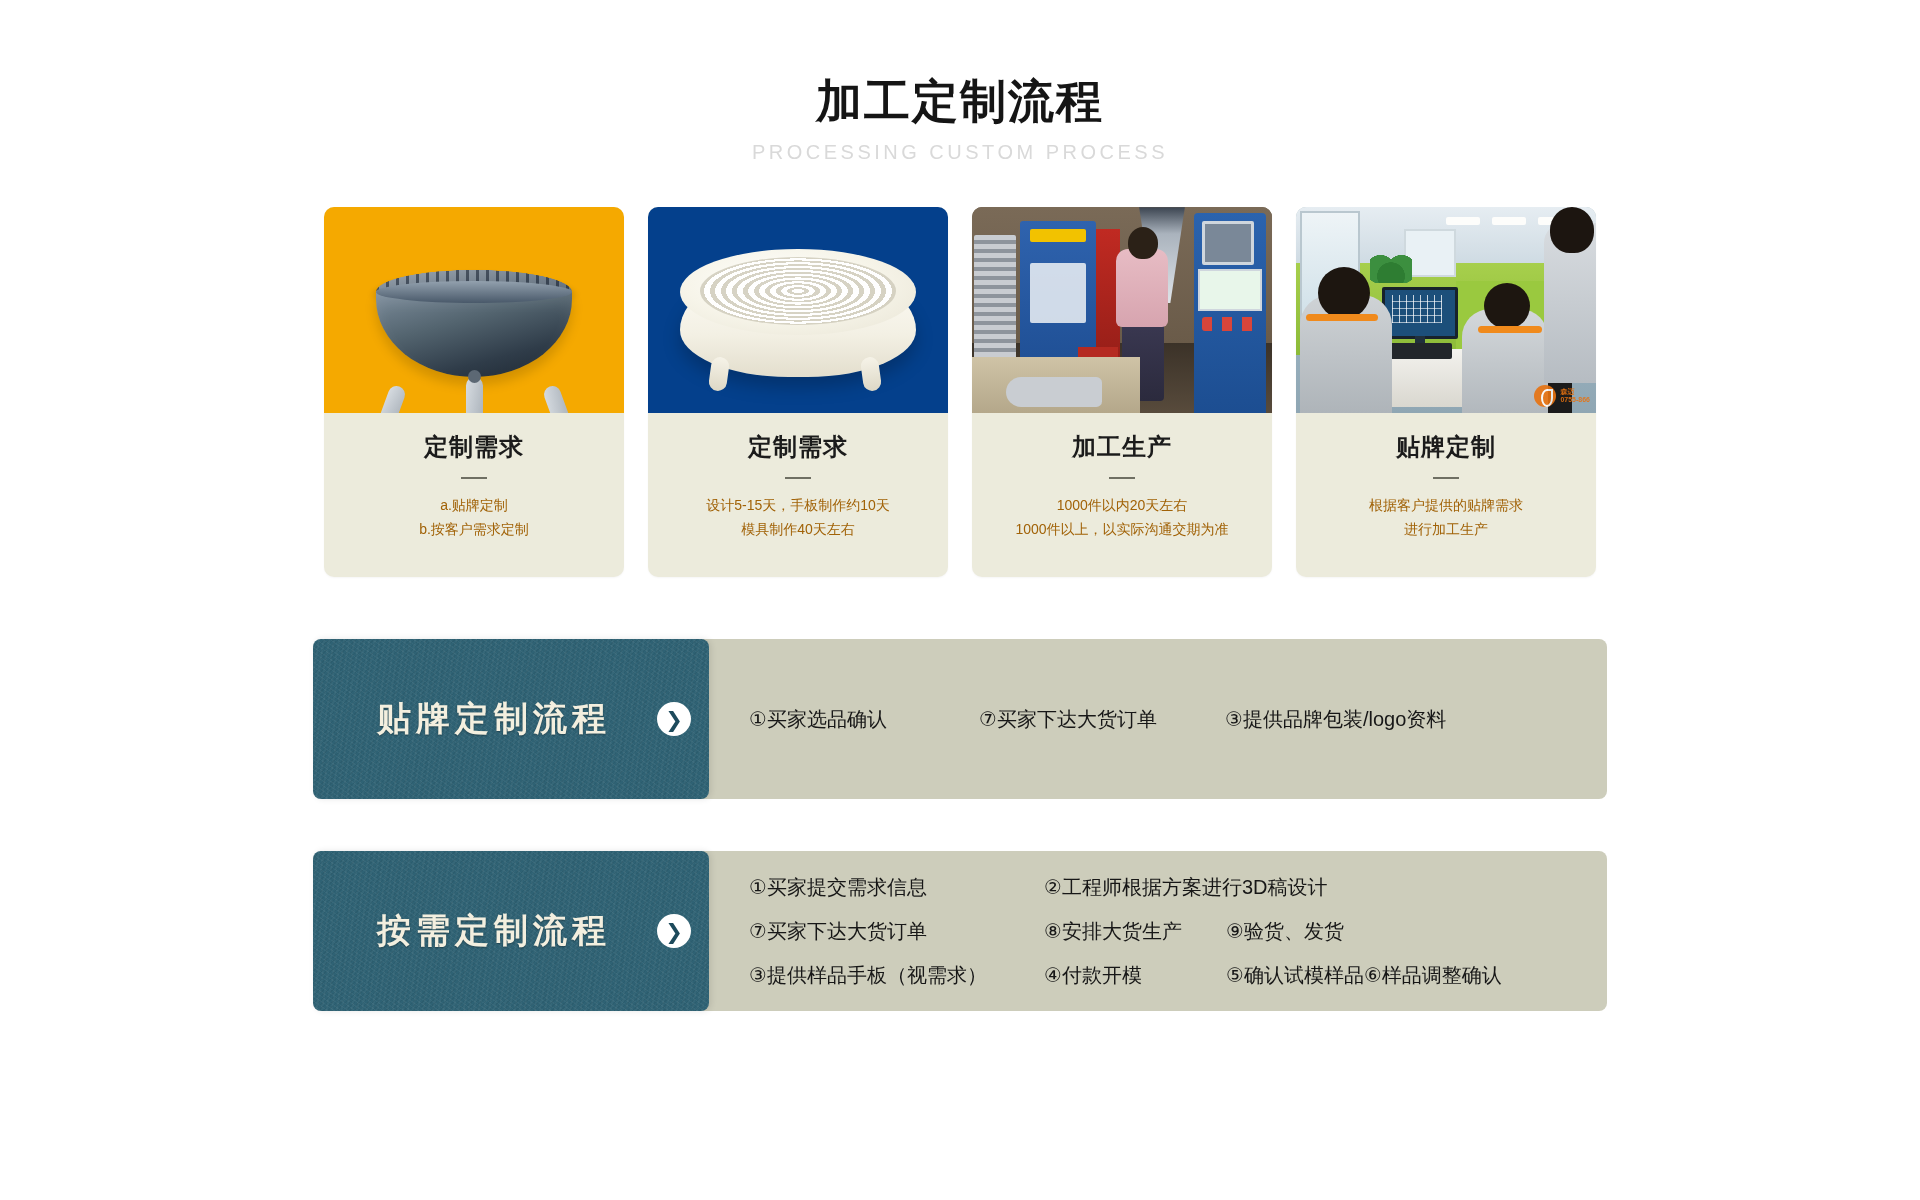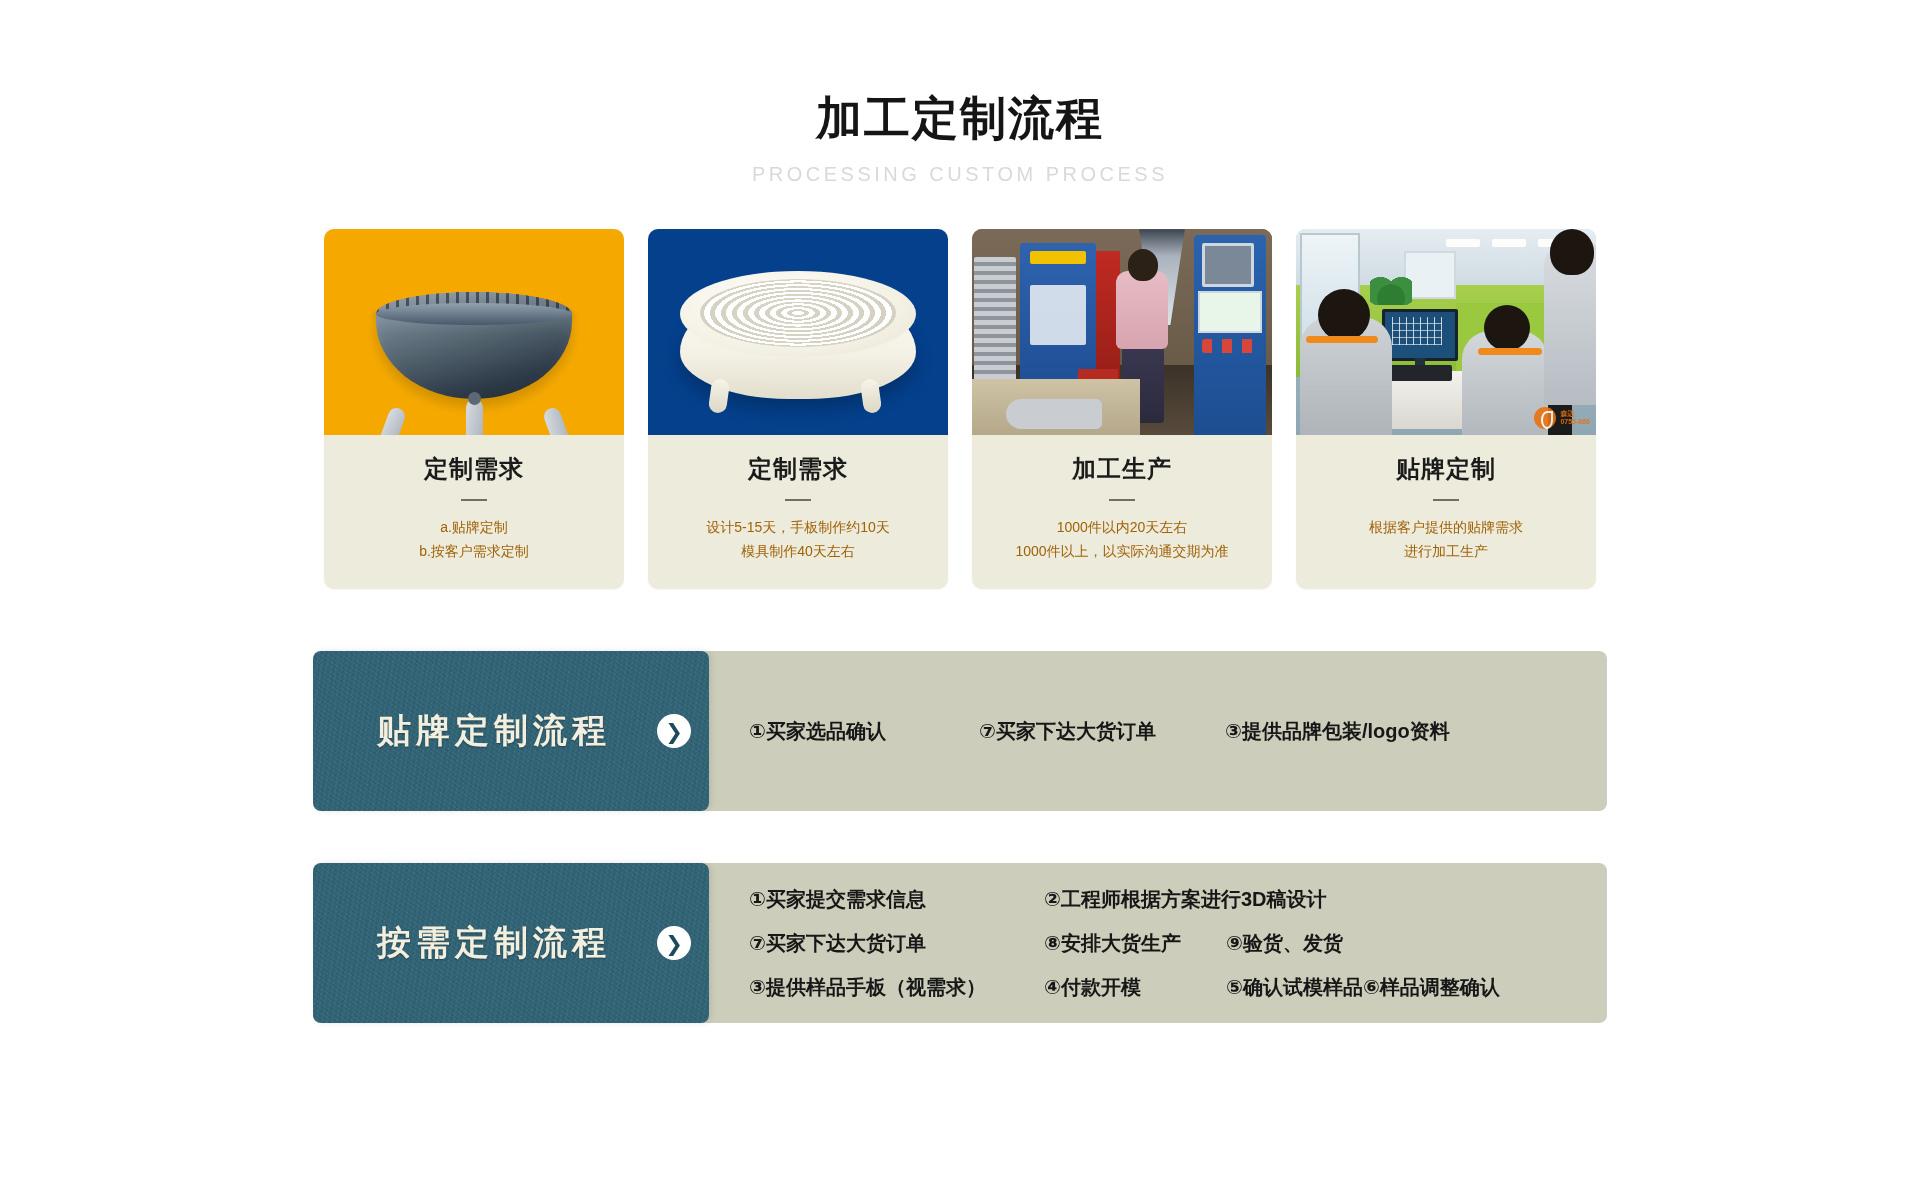--- a/index.html
+++ b/index.html
@@ -25,21 +25,21 @@
   .header {
     text-align: center;
     padding-top: 74px;
   }
   .page-title {
     font-size: 46px;
     font-weight: 700;
     color: #151515;
     letter-spacing: 2px;
     line-height: 1.2;
-    margin: 17px;
+    margin: 0;
   }
   .page-subtitle {
     font-size: 20px;
     color: #d9d9d9;
     letter-spacing: 3.5px;
     margin-top: 12px;
     font-weight: 400;
   }
 
   
@@ -55,21 +55,21 @@
     overflow: hidden;
     background: #ecebdc;
     box-shadow: 0 1px 2px rgba(0,0,0,0.04);
   }
   .card-media {
     height: 206px;
     position: relative;
     overflow: hidden;
   }
   .card-body {
-    padding: 18px 14px 26px 14px;
+    padding: 18px 14px 36px 14px;
     text-align: center;
   }
   .card-title {
     font-size: 24px;
     font-weight: 700;
     color: #1b1b1b;
     letter-spacing: 1px;
   }
   .card-rule {
     width: 26px;
@@ -285,21 +285,21 @@
     flex-direction: column;
     justify-content: center;
     margin-left: -8px;
   }
   .b-row {
     display: flex;
     align-items: center;
   }
   .b-item {
     font-size: 20px;
-    font-weight: 700;
+    font-weight: 400;
     color: #171717;
     white-space: nowrap;
   }
 
   
   .banner-1 { height: 160px; margin-top: 62px; }
   .banner-1 .banner-right { padding-right: 20px; }
   .banner-1 .b-row { height: 44px; }
   .banner-1 .b-item:nth-child(1) { width: 230px; }
   .banner-1 .b-item:nth-child(2) { width: 246px; }

